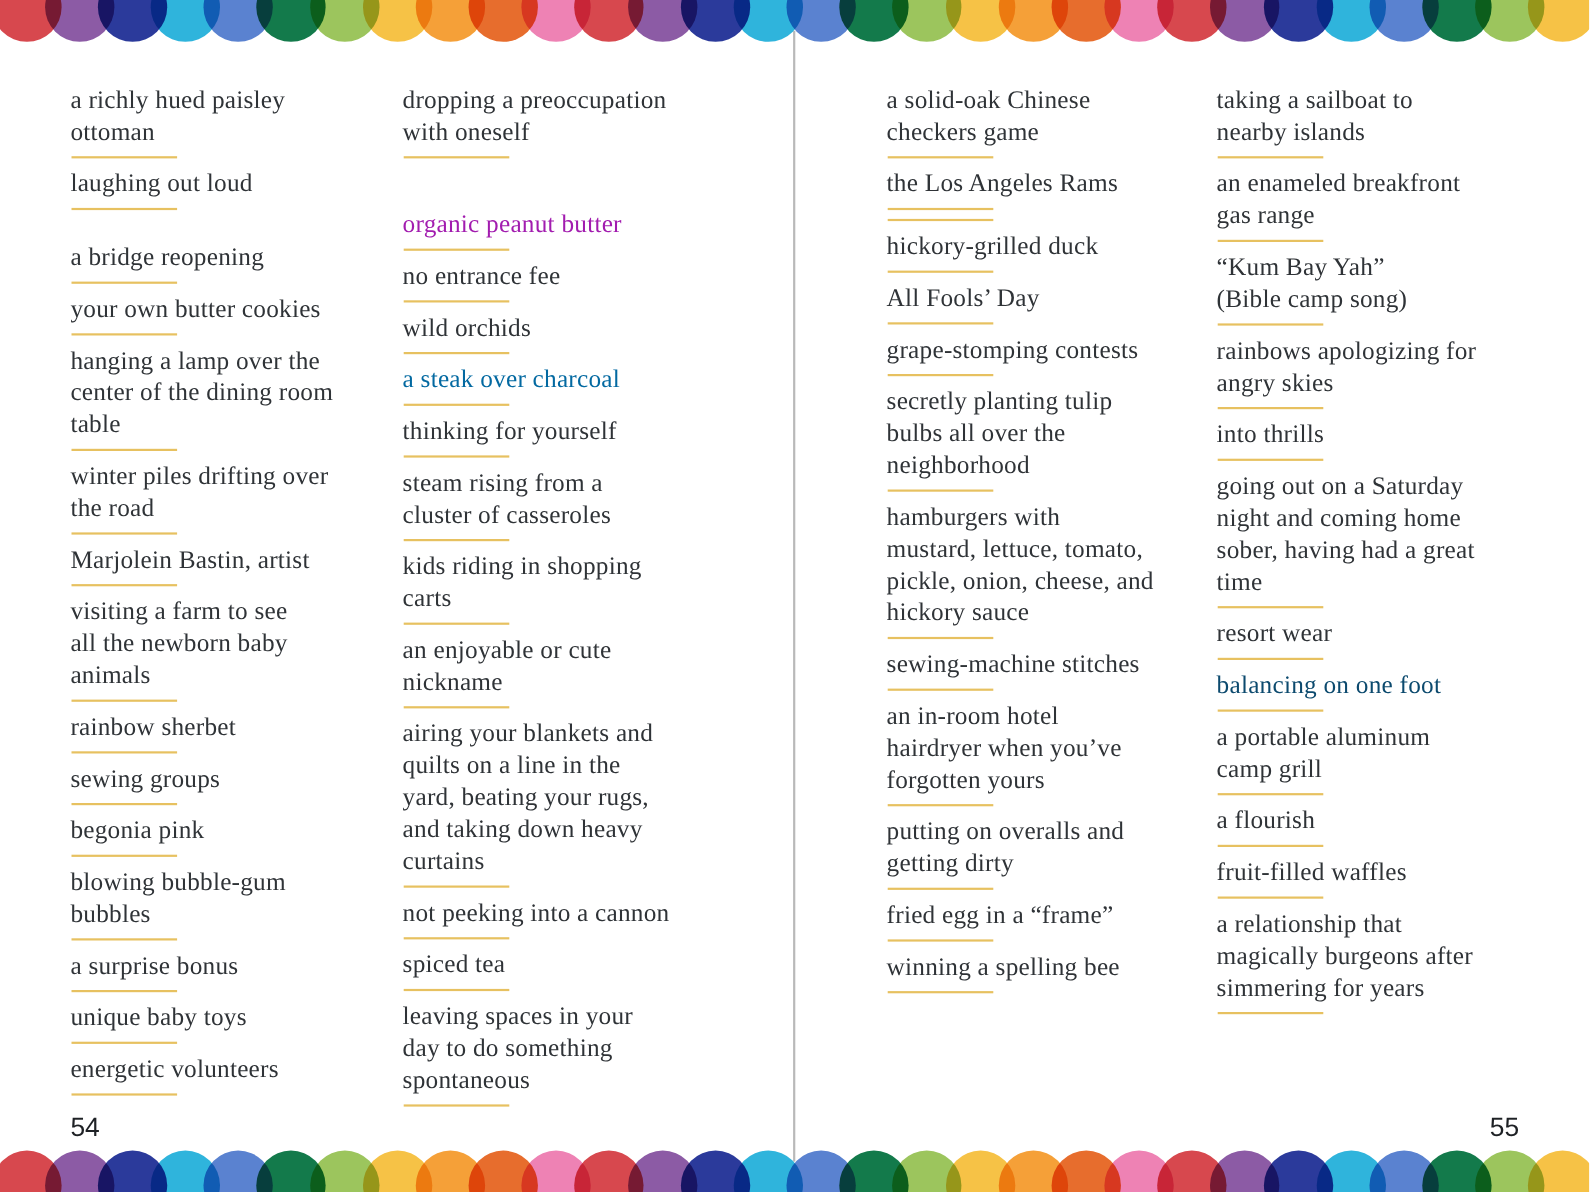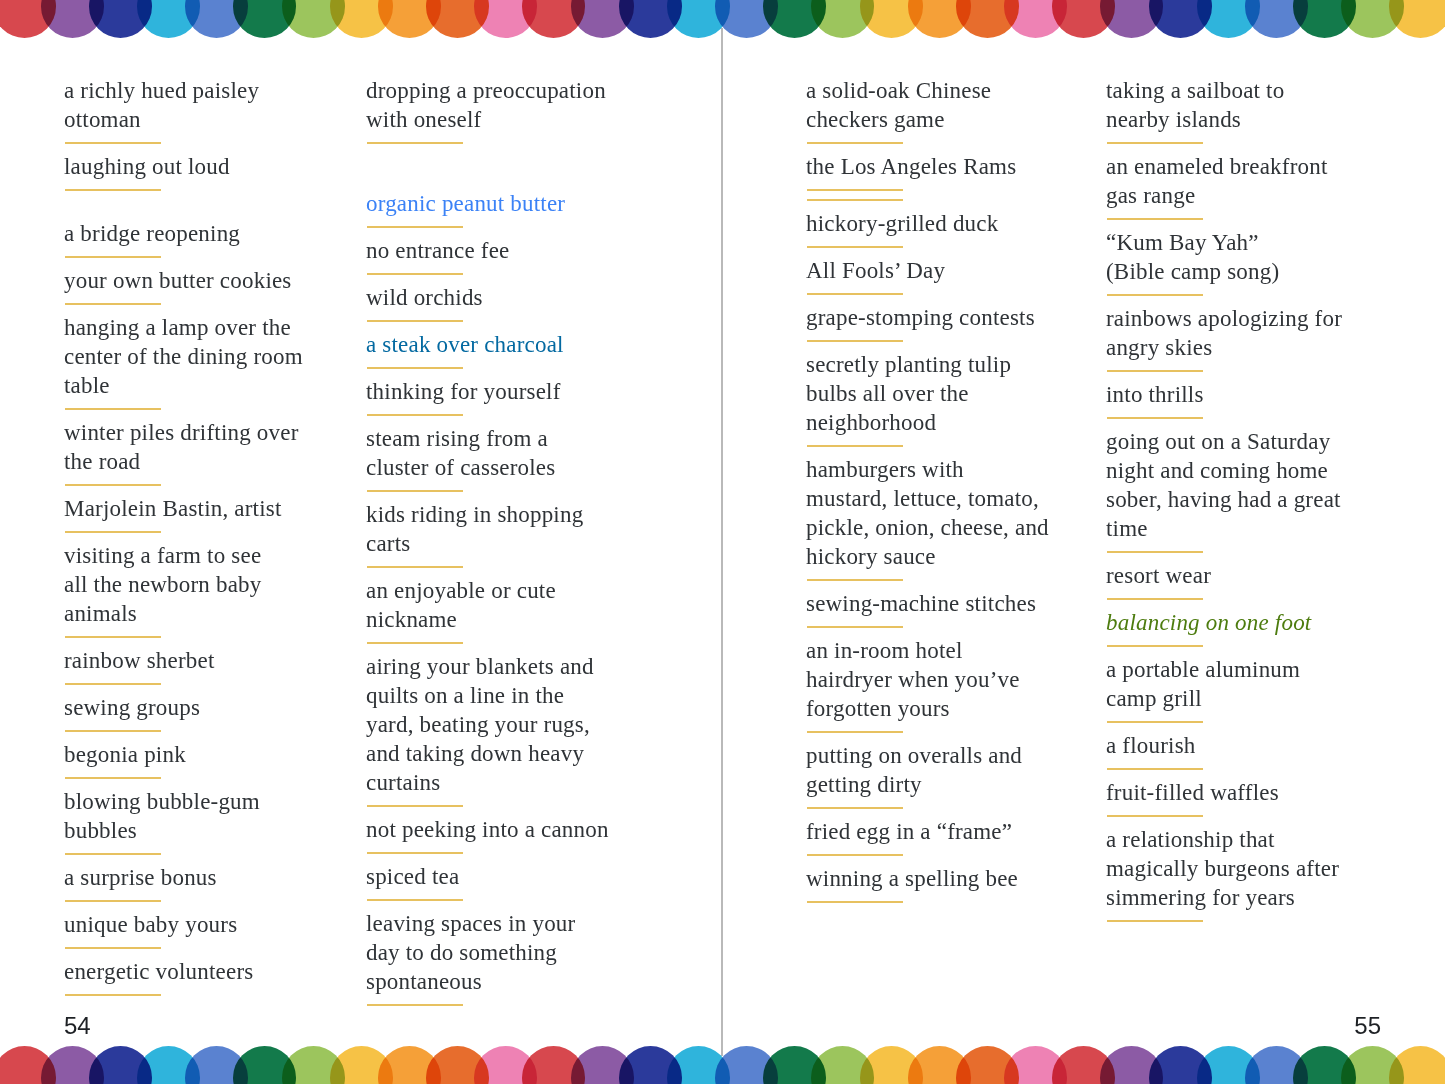--- a/index.html
+++ b/index.html
@@ -160,36 +160,36 @@
       <div class="list-item">
         <span class="item-text" style="color: rgb(47, 51, 55);">blowing bubble-gum
 bubbles</span>
         <div class="item-underline" style="background: rgb(231, 193, 96);"></div>
       </div>
       <div class="list-item">
         <span class="item-text" style="color: rgb(47, 51, 55);">a surprise bonus</span>
         <div class="item-underline" style="background: rgb(231, 193, 96);"></div>
       </div>
       <div class="list-item">
-        <span class="item-text" style="color: rgb(47, 51, 55);">unique baby yours</span>
+        <span class="item-text" style="color: rgb(47, 51, 55);">unique baby toys</span>
         <div class="item-underline" style="background: rgb(231, 193, 96);"></div>
       </div>
       <div class="list-item">
         <span class="item-text" style="color: rgb(47, 51, 55);">energetic volunteers</span>
         <div class="item-underline" style="background: rgb(231, 193, 96);"></div>
       </div>
     </div>
   <div class="list-col" style="left:366px; width:300px;">
       <div class="list-item">
         <span class="item-text" style="color: rgb(47, 51, 55);">dropping a preoccupation
 with oneself</span>
         <div class="item-underline" style="background: rgb(231, 193, 96);"></div>
       </div>
       <div class="list-item">
-        <span class="item-text" style="color: #3b82f6; margin-top: 45px;">organic peanut butter</span>
+        <span class="item-text" style="color: #a21caf; margin-top: 45px;">organic peanut butter</span>
         <div class="item-underline" style="background: rgb(231, 193, 96);"></div>
       </div>
       <div class="list-item">
         <span class="item-text" style="color: rgb(47, 51, 55);">no entrance fee</span>
         <div class="item-underline" style="background: rgb(231, 193, 96);"></div>
       </div>
       <div class="list-item">
         <span class="item-text" style="color: rgb(47, 51, 55);">wild orchids</span>
         <div class="item-underline" style="background: rgb(231, 193, 96);"></div>
       </div>
@@ -331,21 +331,21 @@
 night and coming home
 sober, having had a great
 time</span>
         <div class="item-underline" style="background: rgb(231, 193, 96);"></div>
       </div>
       <div class="list-item">
         <span class="item-text" style="color: rgb(47, 51, 55);">resort wear</span>
         <div class="item-underline" style="background: rgb(231, 193, 96);"></div>
       </div>
       <div class="list-item">
-        <span class="item-text" style="color: #4d7c0f; font-style: italic;">balancing on one foot</span>
+        <span class="item-text" style="color: #0c4a6e;">balancing on one foot</span>
         <div class="item-underline" style="background: rgb(231, 193, 96);"></div>
       </div>
       <div class="list-item">
         <span class="item-text" style="color: rgb(47, 51, 55);">a portable aluminum
 camp grill</span>
         <div class="item-underline" style="background: rgb(231, 193, 96);"></div>
       </div>
       <div class="list-item">
         <span class="item-text" style="color: rgb(47, 51, 55);">a flourish</span>
         <div class="item-underline" style="background: rgb(231, 193, 96);"></div>

